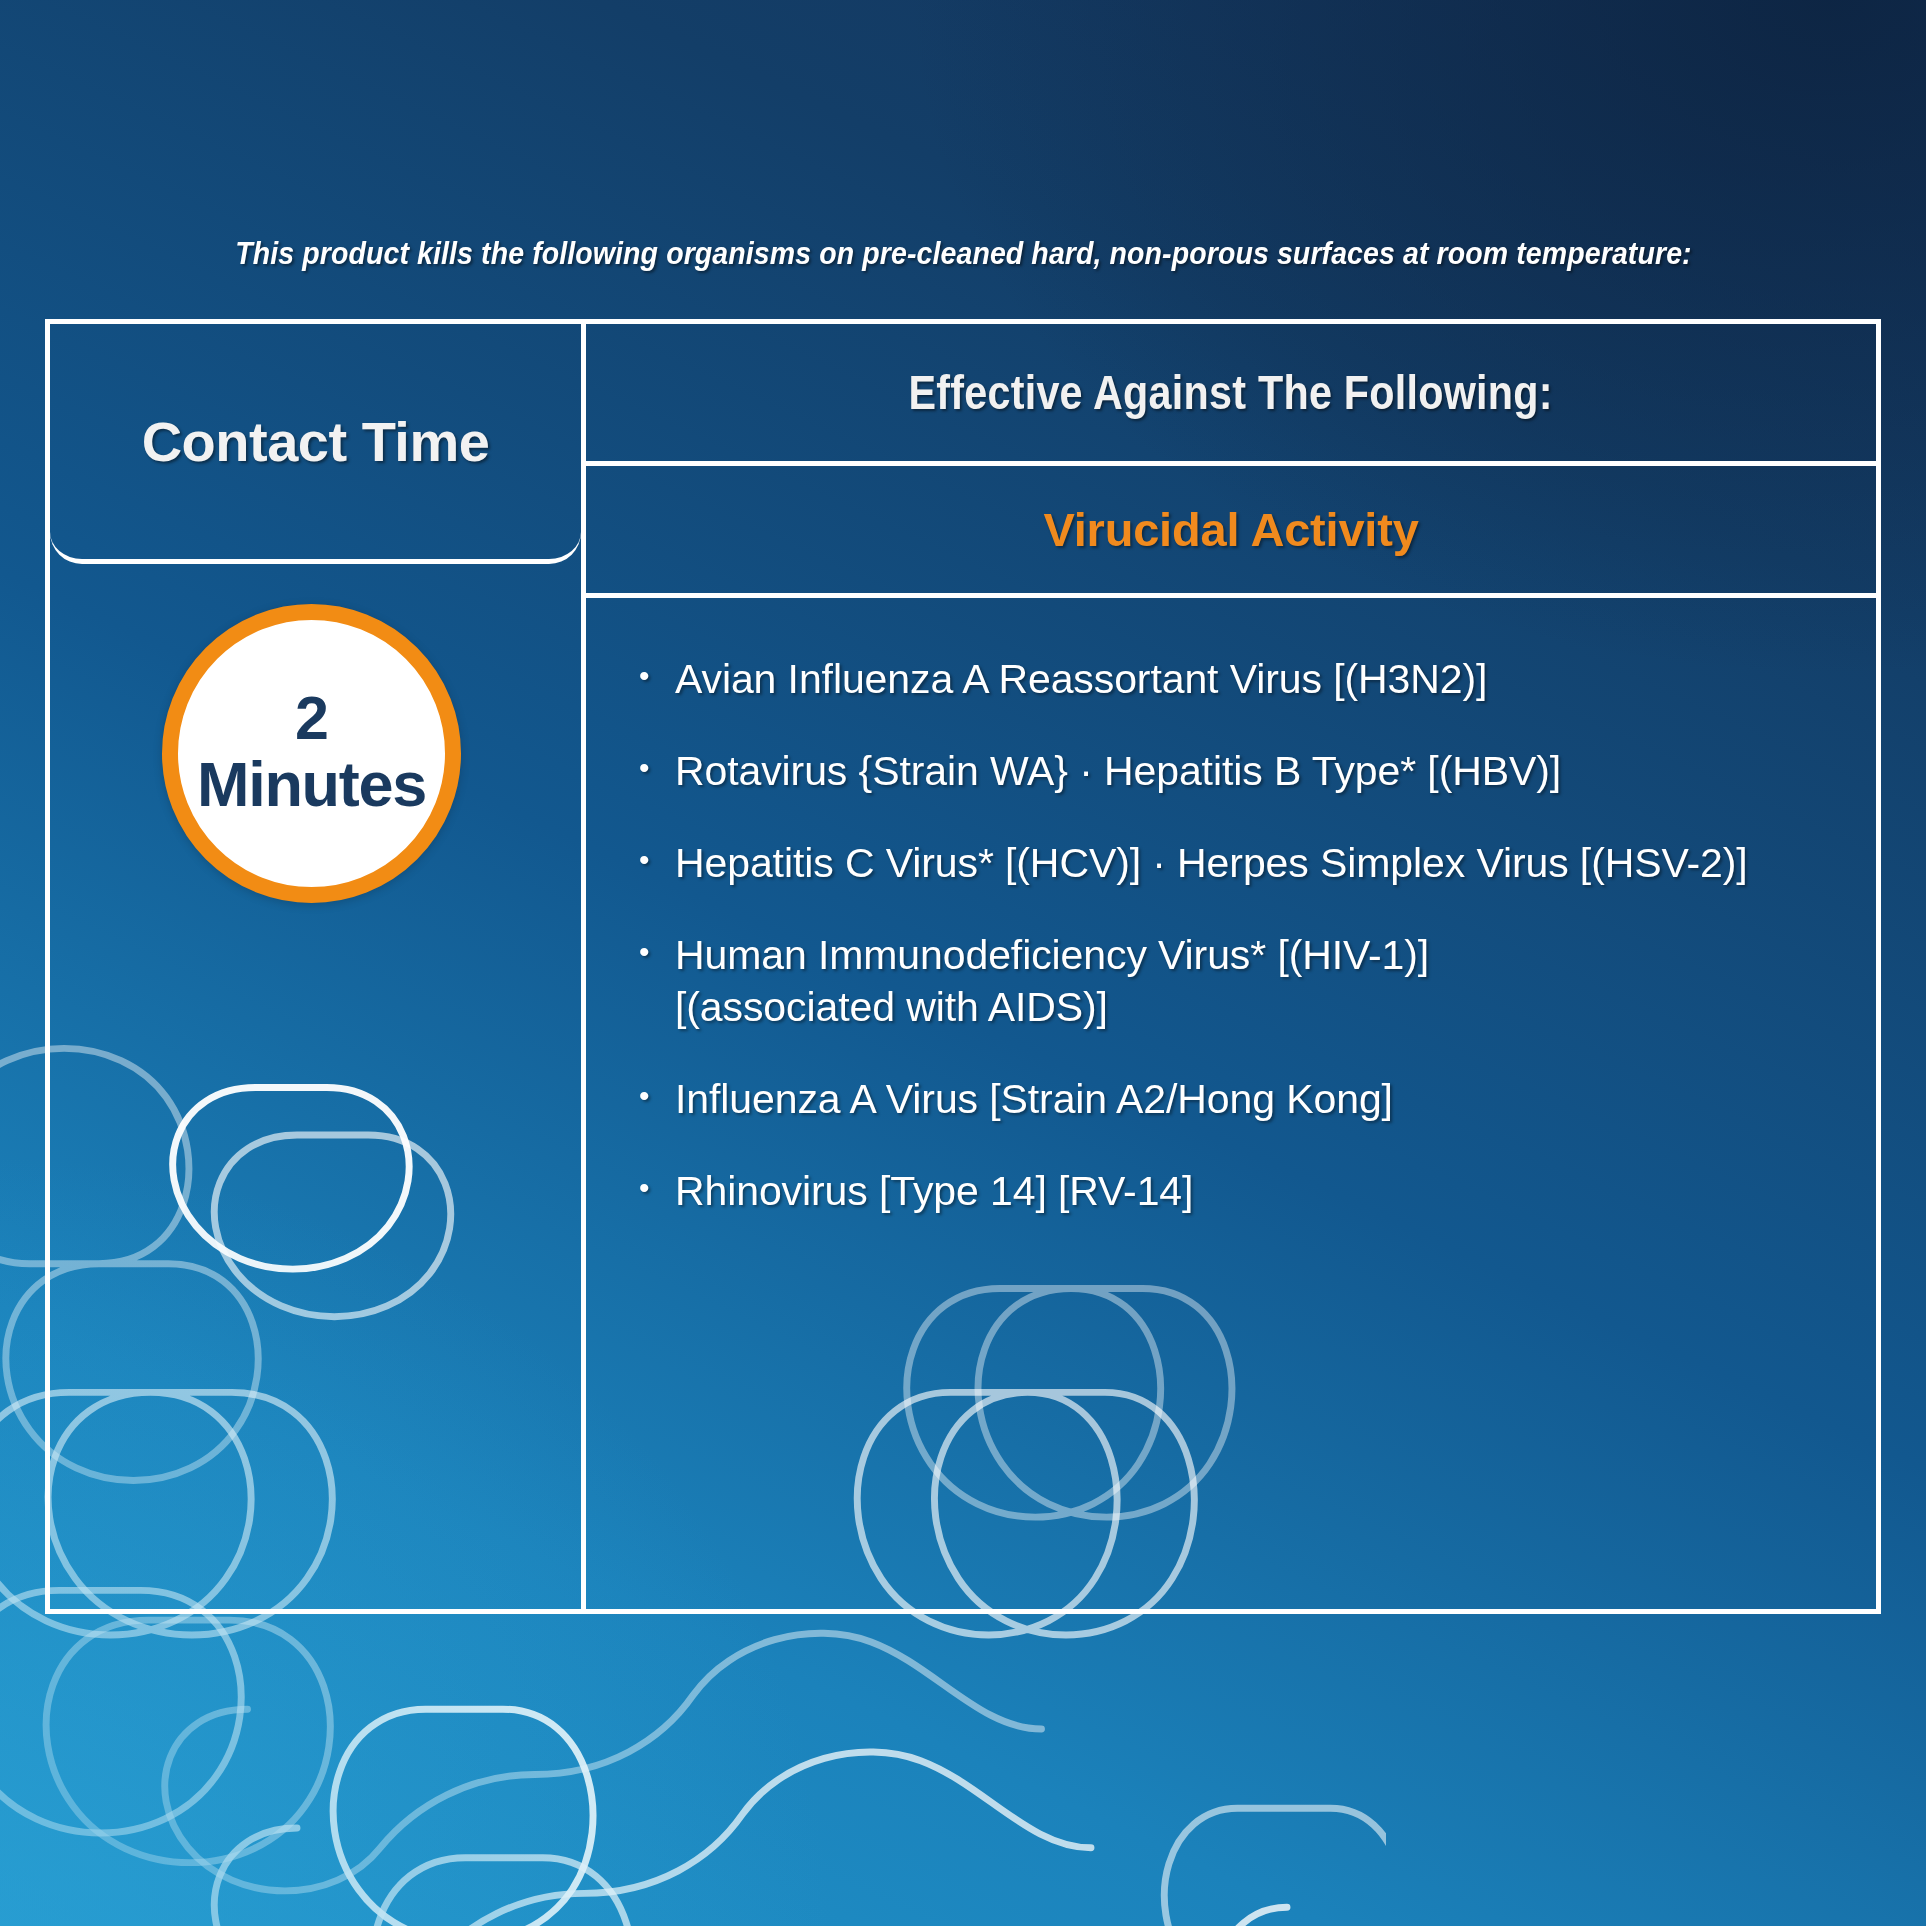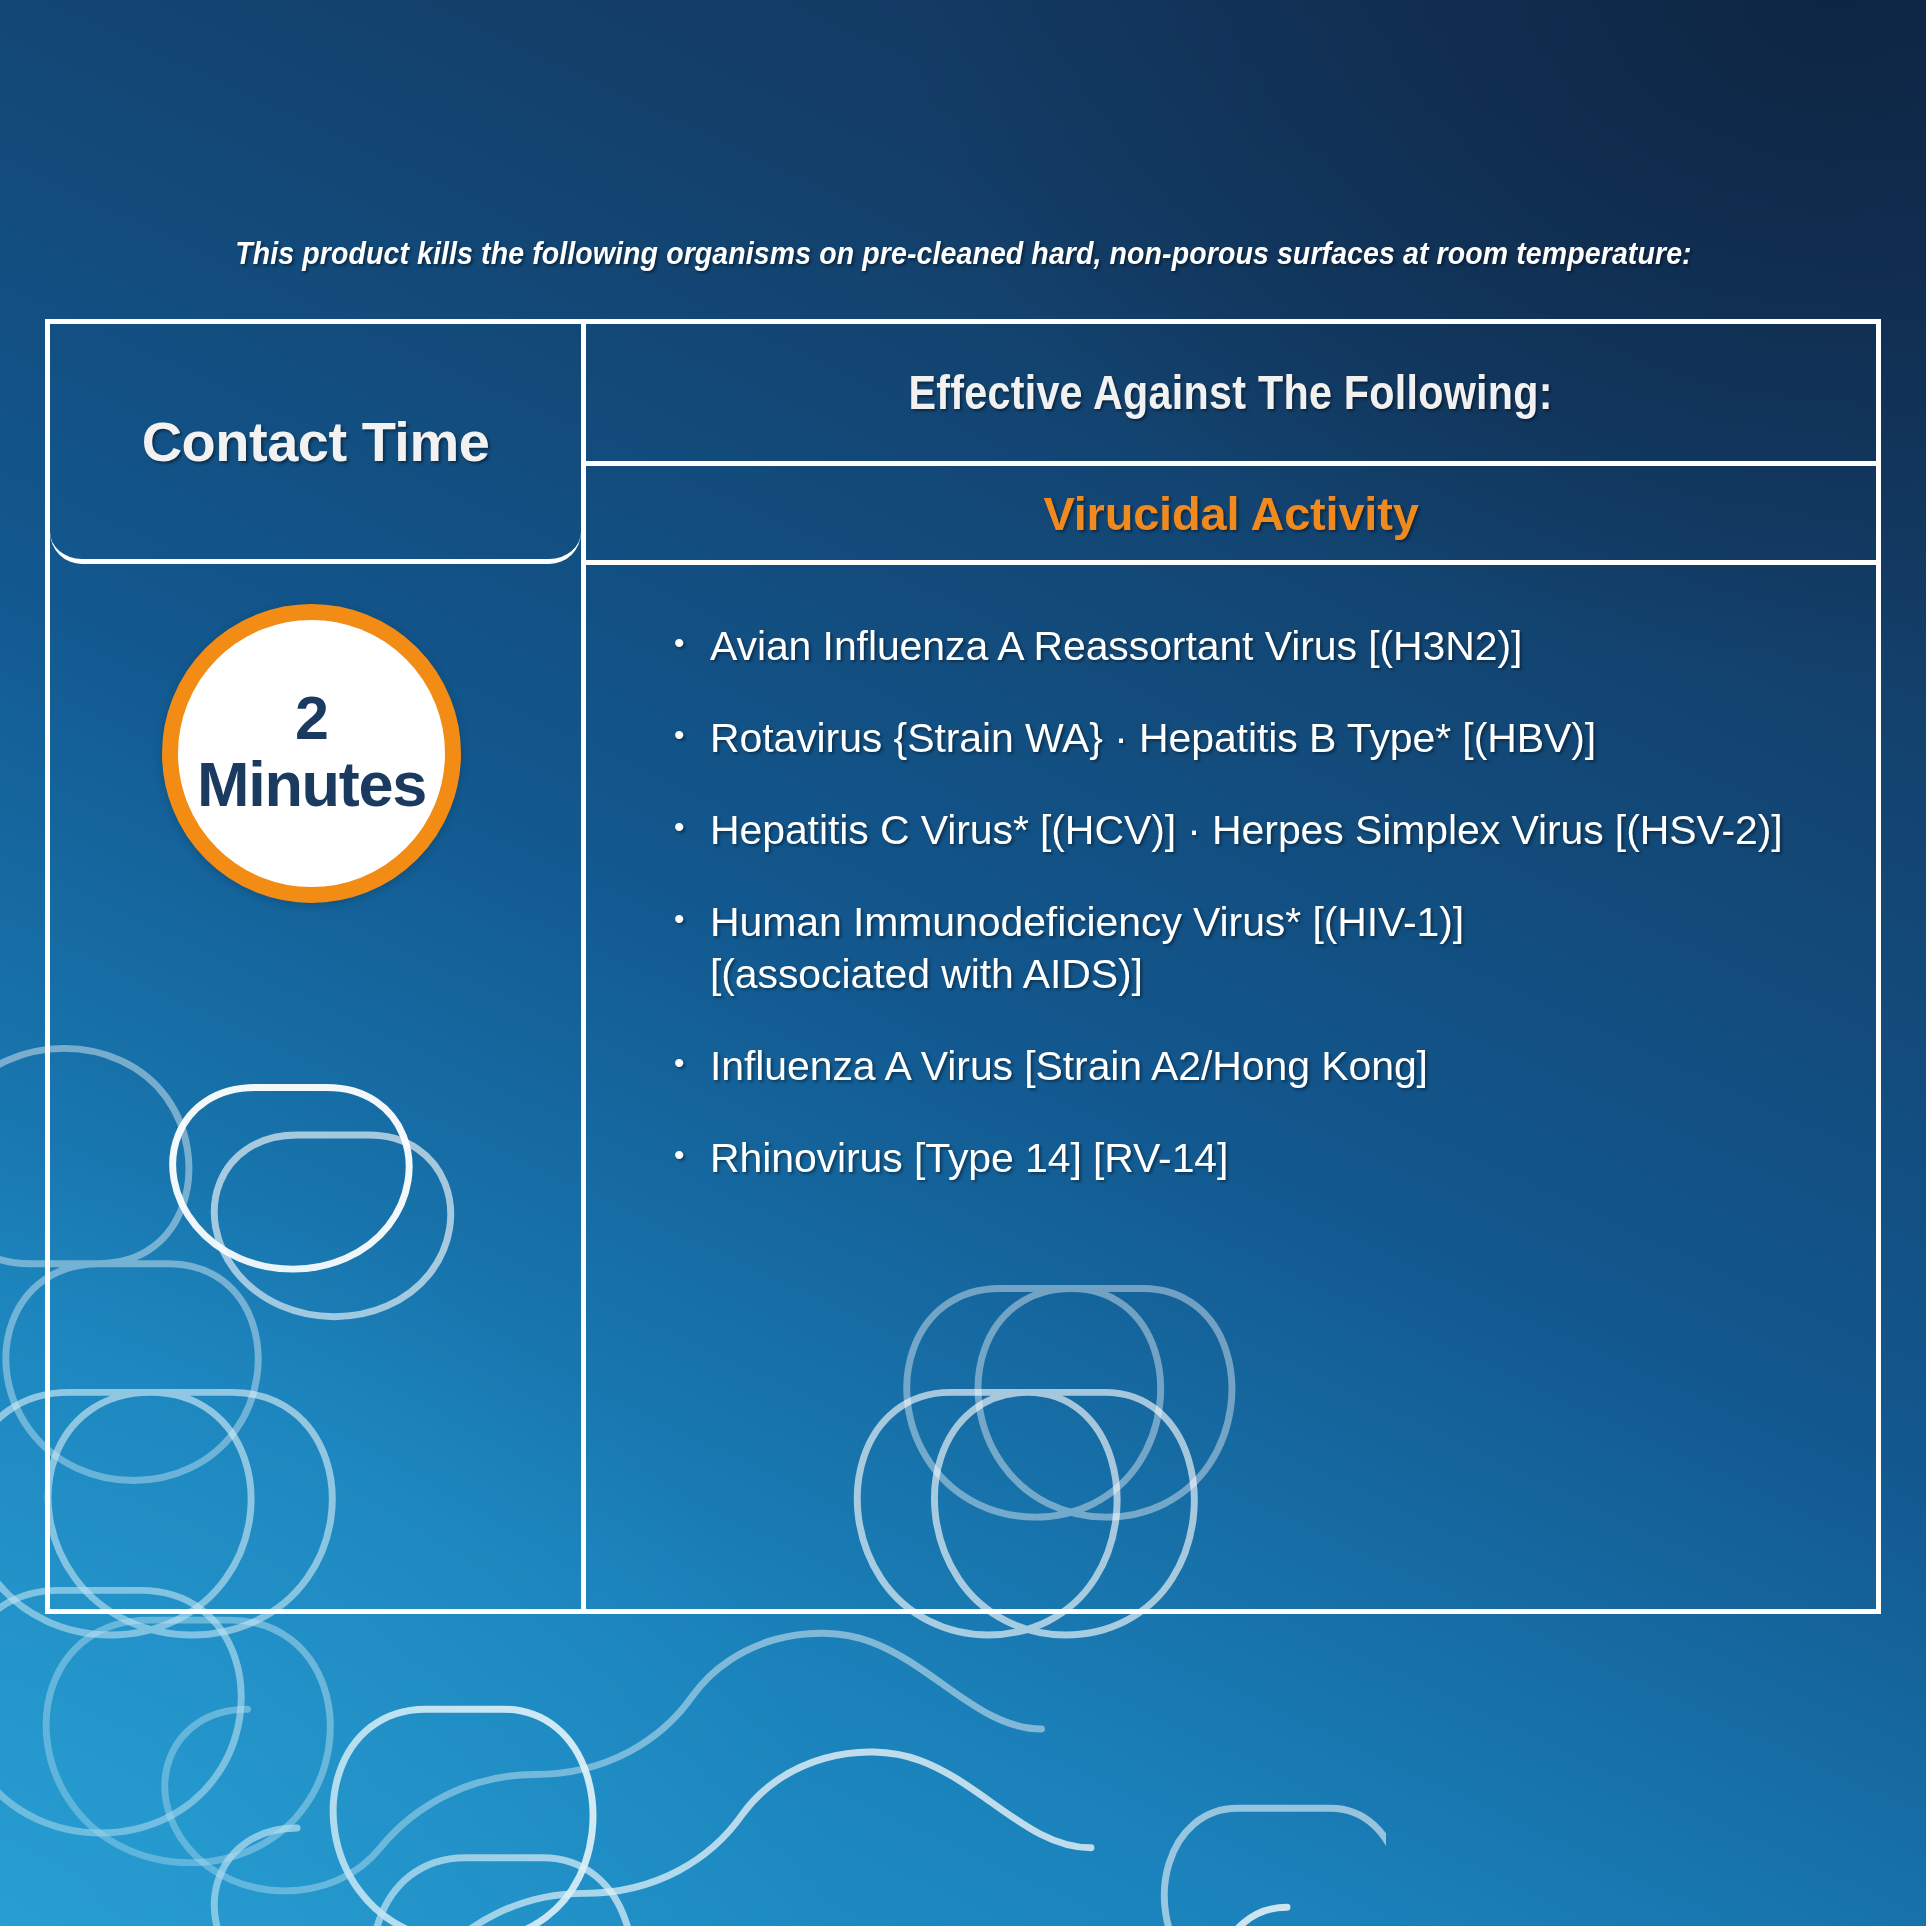--- a/index.html
+++ b/index.html
@@ -116,29 +116,29 @@
   }
 
   .r-head-1 {
     height: 142px;
     border-bottom: 5px solid #ffffff;
     display: flex;
     align-items: center;
     justify-content: center;
   }
   .r-head-2 {
-    height: 99px;
+    height: 132px;
     border-bottom: 5px solid #ffffff;
     display: flex;
     align-items: center;
     justify-content: center;
   }
   .r-body {
     flex: 1 1 auto;
-    padding: 55px 26px 26px 88px;
+    padding: 55px 26px 26px 53px;
   }
 
   .effective-label {
     color: #f1f1f1;
     font-size: 48px;
     font-weight: bold;
     transform: scaleX(0.86);
     letter-spacing: 0.3px;
     text-shadow: 2px 2px 3px rgba(0,0,0,0.45);
     white-space: nowrap;

